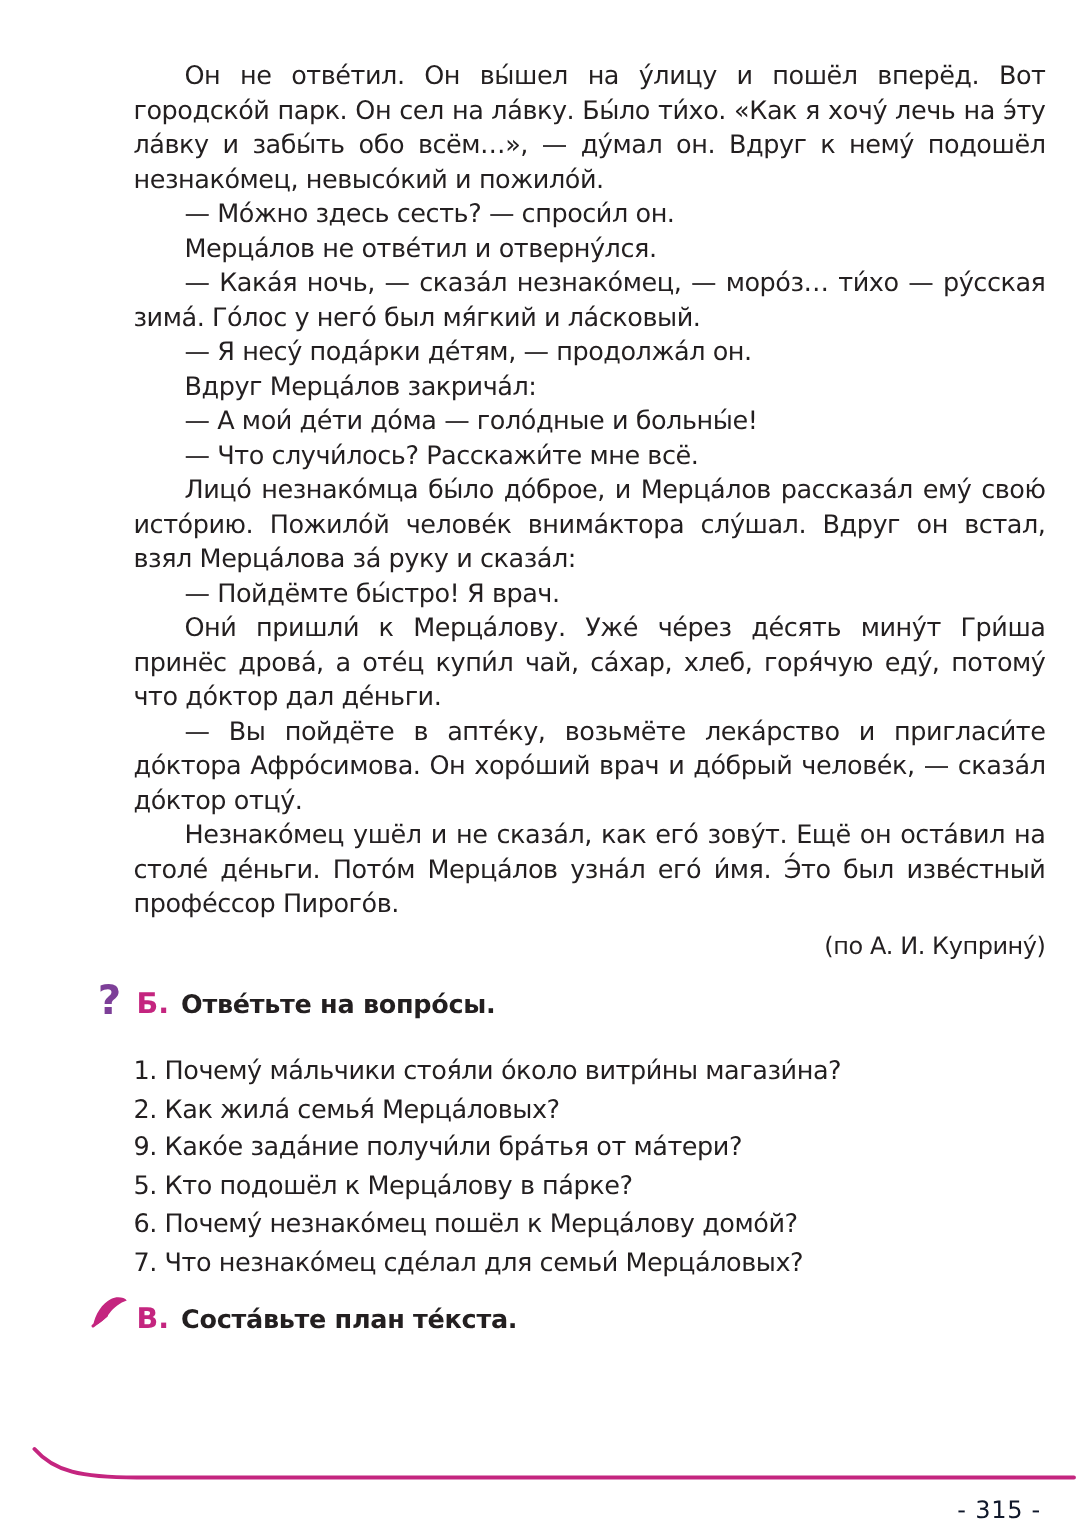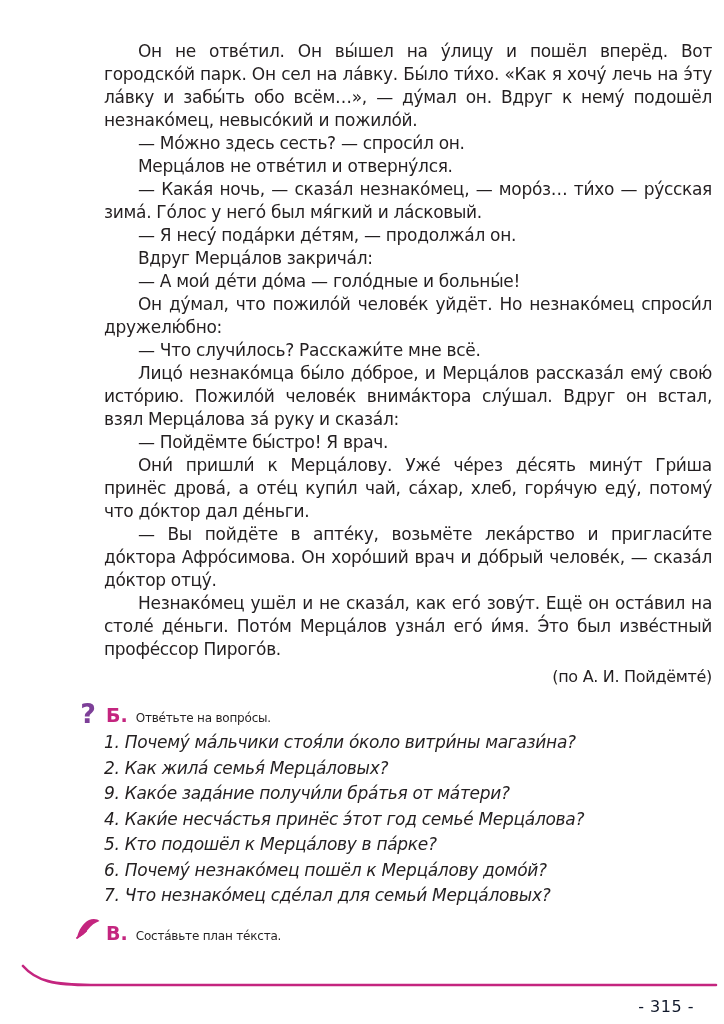--- a/index.html
+++ b/index.html
@@ -8,21 +8,21 @@
     width: 724px;
     height: 1024px;
     background: #ffffff;
     overflow: hidden;
     font-family: "DejaVu Sans", "Liberation Sans", sans-serif;
     color: #231f20;
   }
   .content {
     position: absolute;
     top: 40px;
-    left: 104px;
+    left: 89px;
     width: 608px;
   }
   .story p {
     margin: 0;
     font-size: 17px;
     line-height: 23px;
     text-align: justify;
     text-indent: 34px;
     letter-spacing: -0.3px;
   }
@@ -51,27 +51,26 @@
     font-size: 27px;
     line-height: 27px;
   }
   .task-letter {
     color: #c4257f;
     font-weight: 700;
     font-size: 19px;
     margin-right: 8px;
   }
   .task-label {
-    font-weight: 400;
-    font-size: 12px;
+    font-weight: 700;
+    font-size: 17px;
     letter-spacing: -0.2px;
   }
   .questions {
-    margin-top: 4px;
-    font-style: italic;
+    margin-top: 22px;
   }
   .questions p {
     margin: 0;
     font-size: 17px;
     line-height: 25.5px;
     letter-spacing: -0.3px;
   }
   .tail-tasks .task-row { margin-top: 13px; }
   .swoosh {
     position: absolute;
@@ -96,40 +95,38 @@
   <div class="content">
 
     <div class="story">
       <p>Он не отве́тил. Он вы́шел на у́лицу и пошёл вперёд. Вот городско́й парк. Он сел на ла́вку. Бы́ло ти́хо. «Как я хочу́ лечь на э́ту ла́вку и забы́ть обо всём…», — ду́мал он. Вдруг к нему́ подошёл незнако́мец, невысо́кий и пожило́й.</p>
       <p>— Мо́жно здесь сесть? — спроси́л он.</p>
       <p>Мерца́лов не отве́тил и отверну́лся.</p>
       <p>— Кака́я ночь, — сказа́л незнако́мец, — моро́з… ти́хо — ру́сская зима́. Го́лос у него́ был мя́гкий и ла́сковый.</p>
       <p>— Я несу́ пода́рки де́тям, — продолжа́л он.</p>
       <p>Вдруг Мерца́лов закрича́л:</p>
       <p>— А мои́ де́ти до́ма — голо́дные и больны́е!</p>
-      <p>Он ду́мал, что пожило́й челове́к уйдёт. Но незнако́мец спроси́л дружелю́бно:</p>
       <p>— Что случи́лось? Расскажи́те мне всё.</p>
       <p>Лицо́ незнако́мца бы́ло до́брое, и Мерца́лов рассказа́л ему́ свою́ исто́рию. Пожило́й челове́к внима́ктора слу́шал. Вдруг он встал, взял Мерца́лова за́ руку и сказа́л:</p>
       <p>— Пойдёмте бы́стро! Я врач.</p>
       <p>Они́ пришли́ к Мерца́лову. Уже́ че́рез де́сять мину́т Гри́ша принёс дрова́, а оте́ц купи́л чай, са́хар, хлеб, горя́чую еду́, потому́ что до́ктор дал де́ньги.</p>
       <p>— Вы пойдёте в апте́ку, возьмёте лека́рство и пригласи́те до́ктора Афро́симова. Он хоро́ший врач и до́брый челове́к, — сказа́л до́ктор отцу́.</p>
       <p>Незнако́мец ушёл и не сказа́л, как его́ зову́т. Ещё он оста́вил на столе́ де́ньги. Пото́м Мерца́лов узна́л его́ и́мя. Э́то был изве́стный профе́ссор Пирого́в.</p>
-      <p class="attribution">(по А. И. Пойдёмте́)</p>
+      <p class="attribution">(по А. И. Куприну́)</p>
     </div>
 
     <div class="task-row">
       <span class="task-icon qmark">?</span>
       <span class="task-letter">Б.</span><span class="task-label">Отве́тьте на вопро́сы.</span>
     </div>
 
     <div class="questions">
       <p>1. Почему́ ма́льчики стоя́ли о́коло витри́ны магази́на?</p>
       <p>2. Как жила́ семья́ Мерца́ловых?</p>
       <p>9. Како́е зада́ние получи́ли бра́тья от ма́тери?</p>
-      <p>4. Каки́е несча́стья принёс э́тот год семье́ Мерца́лова?</p>
       <p>5. Кто подошёл к Мерца́лову в па́рке?</p>
       <p>6. Почему́ незнако́мец пошёл к Мерца́лову домо́й?</p>
       <p>7. Что незнако́мец сде́лал для семьи́ Мерца́ловых?</p>
     </div>
 
     <div class="tail-tasks">
       <div class="task-row">
         <span class="task-icon">
           <svg width="26" height="22" viewBox="0 0 26 22">
             <path d="M2 20 C3.5 12 8 5 14 2 C18 0 23 1 24.5 3 C20 4.5 16 7.5 13 11.5 C10 15.5 7 18.5 2 20 Z" fill="#c4257f"></path>

